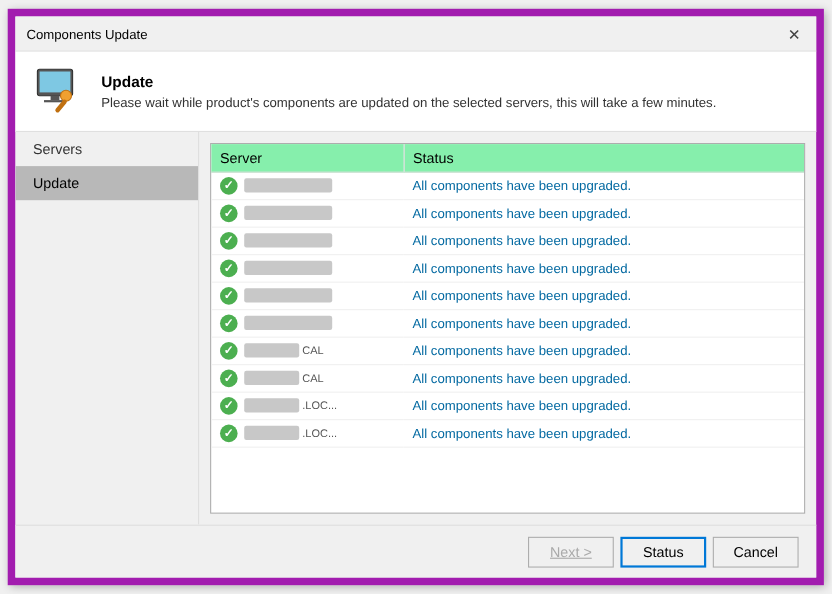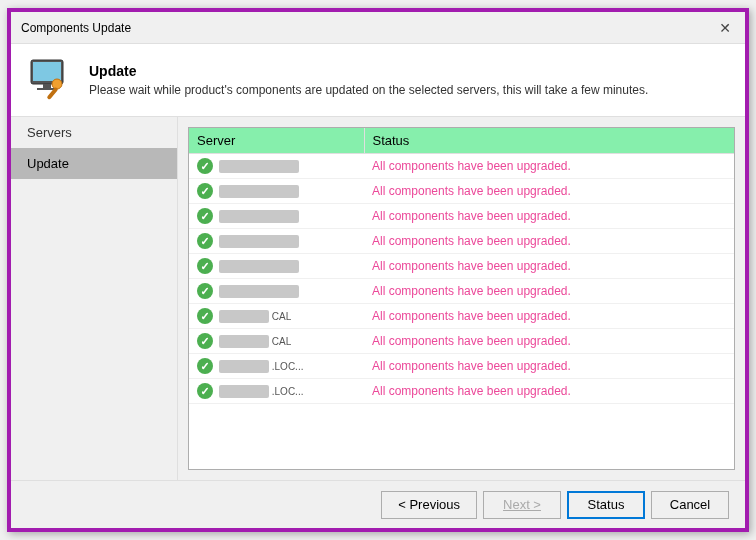--- a/index.html
+++ b/index.html
@@ -11,21 +11,21 @@
       justify-content: center;
       align-items: center;
       width: 756px;
       height: 540px;
       overflow: hidden;
     }
     .dialog {
       width: 742px;
       height: 524px;
       background: #f0f0f0;
-      border: 4px solid #a21caf;
+      border: 7px solid #a21caf;
       box-shadow: 2px 2px 8px rgba(0,0,0,0.3);
       display: flex;
       flex-direction: column;
     }
     .title-bar {
       background: #f0f0f0;
       border-bottom: 1px solid #dfdfdf;
       padding: 6px 10px;
       display: flex;
       align-items: center;
@@ -142,21 +142,21 @@
       text-align: center;
       line-height: 16px;
       font-size: 11px;
       font-weight: bold;
     }
     .tag {
       font-size: 10px;
       color: #555;
     }
     .status-text {
-      color: #ec4899;
+      color: #0369a1;
       font-size: 12px;
       margin-top: 28px;
     }
     .footer {
       height: 48px;
       border-top: 1px solid #dfdfdf;
       background: #f0f0f0;
       display: flex;
       align-items: center;
       justify-content: flex-end;
@@ -294,18 +294,17 @@
                 <td style="white-space: nowrap;"><span class="check-icon">✓</span><span class="blurred blurred-sm" style="margin-left: 6px;"></span><span class="tag"> .LOC...</span></td>
                 <td class="status-text">All components have been upgraded.</td>
               </tr>
             </tbody>
         </table>
       </div>
     </div>
   </div>
 
   <div class="footer">
-    <button class="btn">&lt; Previous</button>
     <button class="btn" disabled="">Next &gt;</button>
     <button class="btn btn-primary">Status</button>
     <button class="btn">Cancel</button>
   </div>
 </div>
 
 </body></html>

